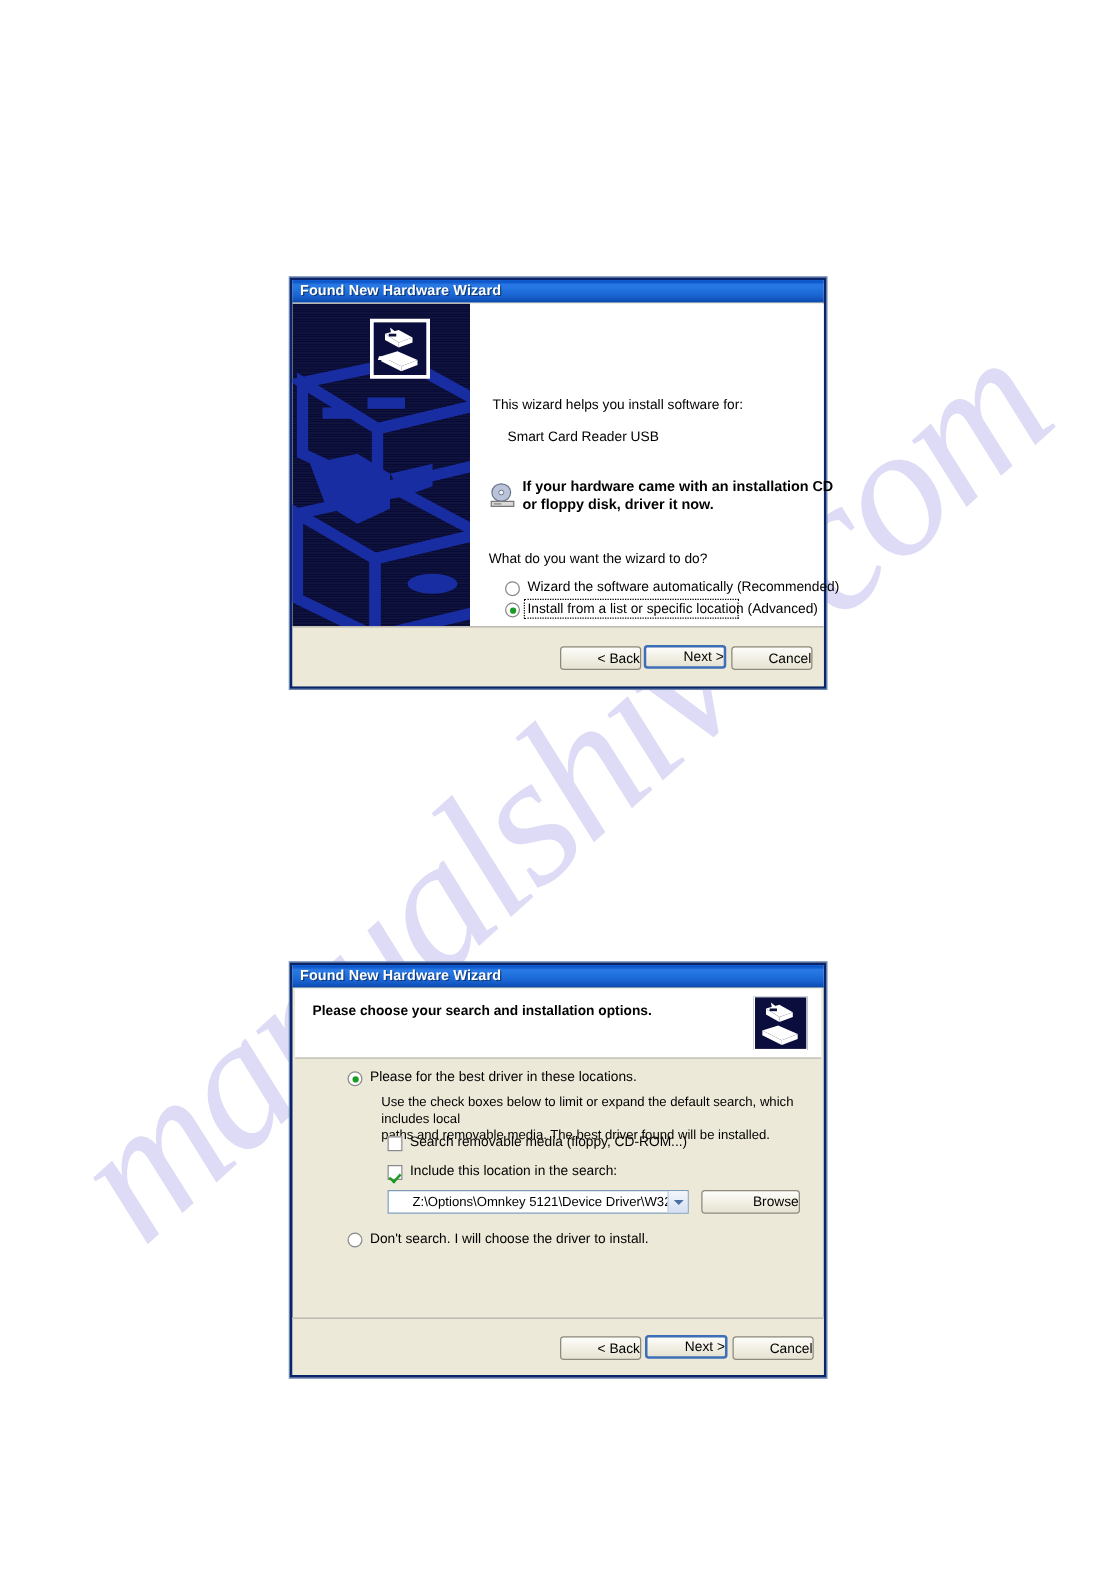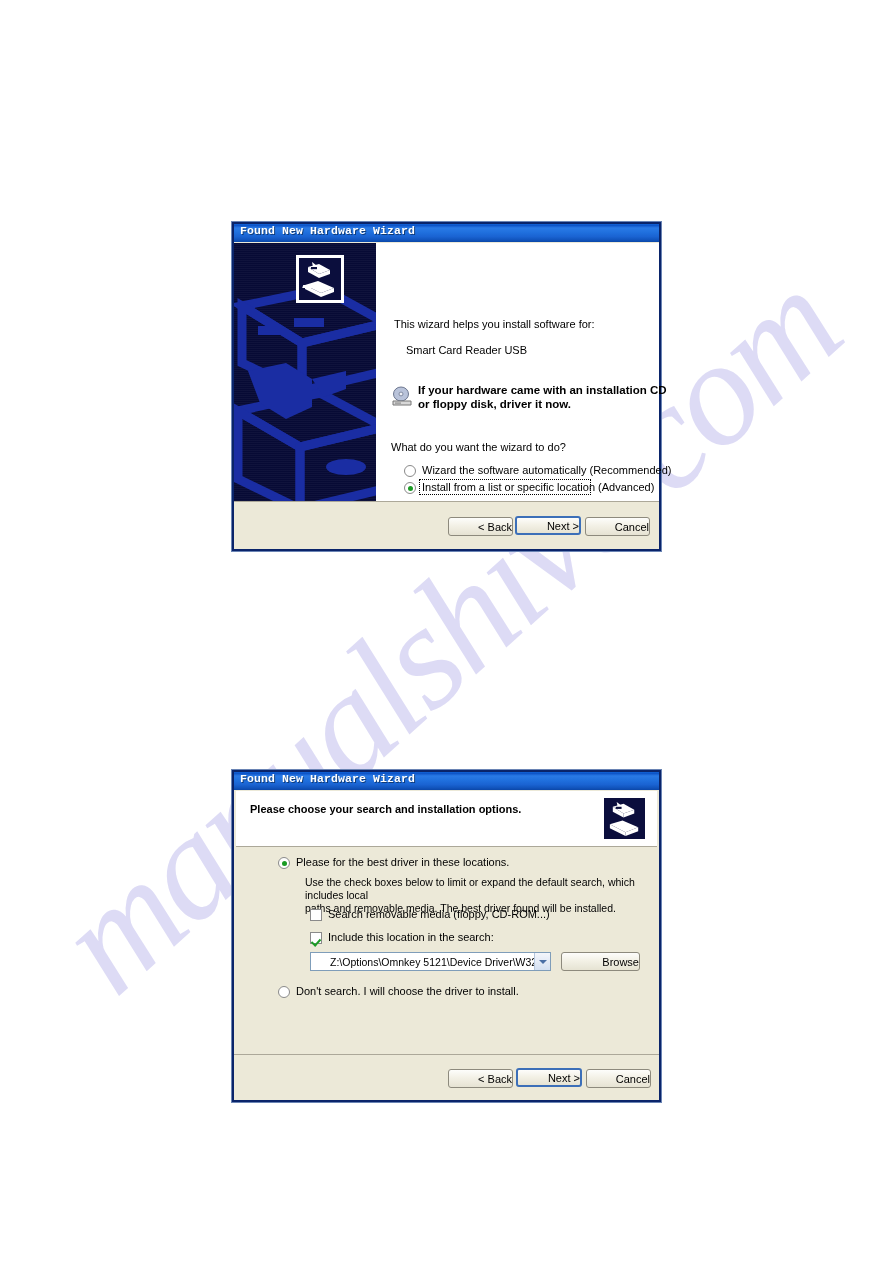--- a/index.html
+++ b/index.html
@@ -41,23 +41,23 @@
     border: 2px solid #0a246a;
     box-sizing: border-box;
     box-shadow: 0 0 0 1px #6a84b4;
   }
   .titlebar {
     height: 18px;
     background: linear-gradient(to bottom,
         #1162d6 0%, #0d54c8 8%, #2a7ae6 22%, #1f6fdd 48%,
         #1a63d2 70%, #1154bd 88%, #0b47a8 100%);
     display: flex;
+    align-items: center;
     padding-left: 6px;
     box-sizing: border-box;
-    font-family: Liberation Mono, monospace;
   }
   .titlebar-text {
     color: #ffffff;
     font-size: 11.5px;
     font-weight: bold;
     letter-spacing: .1px;
     text-shadow: 1px 1px 0 rgba(0,0,0,.45);
     white-space: nowrap;
   }
 

